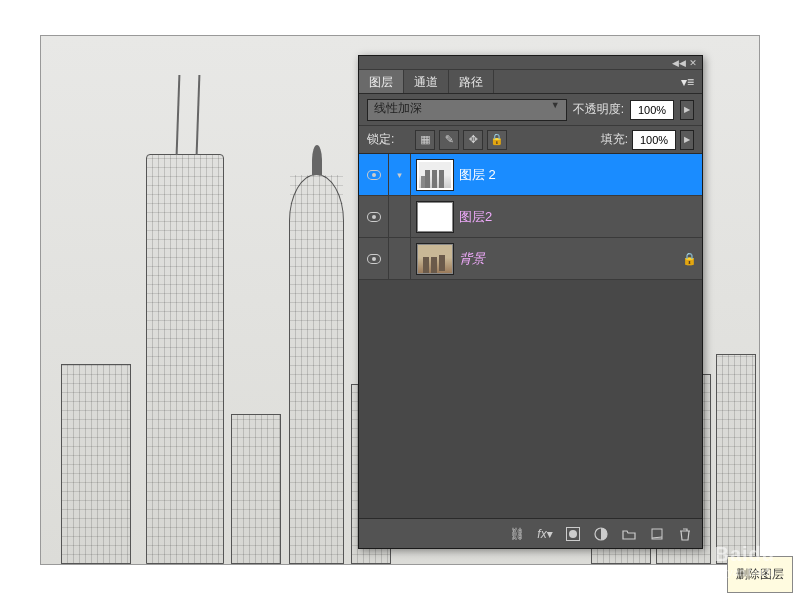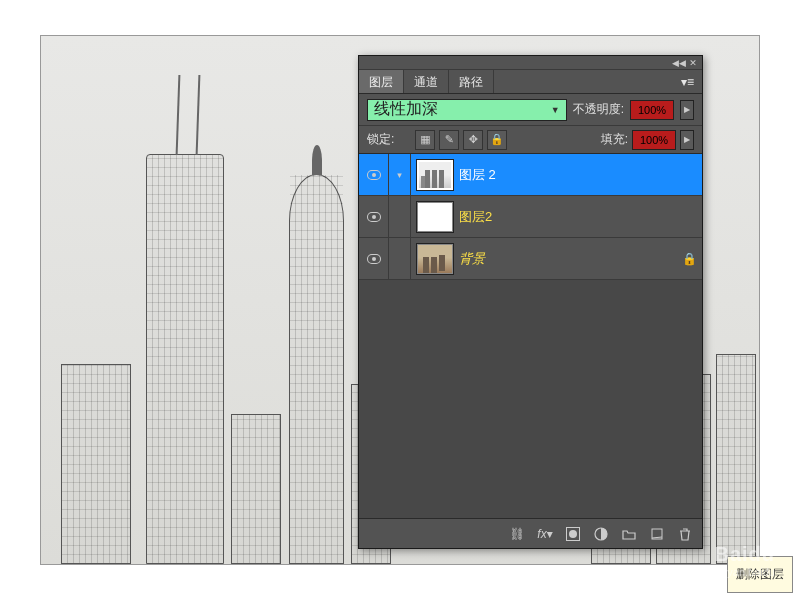--- a/index.html
+++ b/index.html
@@ -18,42 +18,42 @@
 .b7 { left: 615px; bottom: 0; width: 55px; height: 190px; }
 .b8 { left: 675px; bottom: 0; width: 40px; height: 210px; }
 .hatch { position: absolute; inset: 0; background: repeating-linear-gradient(90deg, transparent 0 5px, rgba(0,0,0,0.15) 5px 6px), repeating-linear-gradient(0deg, transparent 0 8px, rgba(0,0,0,0.12) 8px 9px); }
 .panel { position: absolute; left: 358px; top: 55px; width: 345px; height: 494px; background: #535353; border: 1px solid #1a1a1a; box-shadow: 0 0 0 1px #6a6a6a inset, 2px 2px 8px rgba(0,0,0,0.4); display: flex; flex-direction: column; }
 .panel-top { height: 14px; background: #535353; border-bottom: 1px solid #3a3a3a; display: flex; justify-content: flex-end; align-items: center; padding-right: 4px; gap: 6px; }
 .winbtn { width: 10px; height: 8px; color: #ccc; font-size: 9px; line-height: 8px; text-align: center; cursor: pointer; }
 .tabs { display: flex; height: 24px; background: #535353; border-bottom: 1px solid #2a2a2a; }
 .tab { padding: 0 10px; font-size: 12px; color: #e5e5e5; line-height: 24px; cursor: pointer; border-right: 1px solid #3a3a3a; }
 .tab.active { background: #6a6a6a; color: #eee; }
 .options { display: flex; align-items: center; height: 32px; padding: 0 8px; gap: 6px; border-bottom: 1px solid #3a3a3a; background: #535353; }
-.select-box { flex: 1; height: 22px; background: #86efac; border: 1px solid #222; display: flex; align-items: center; padding: 0 6px; font-size: 16px; color: #222; justify-content: space-between; cursor: pointer; }
+.select-box { flex: 1; height: 22px; background: #737373; border: 1px solid #222; display: flex; align-items: flex-start; padding: 0 6px; font-size: 12px; color: #222; justify-content: space-between; cursor: pointer; }
 .select-box::after { content: "▼"; font-size: 9px; color: #333; }
 .opt-label { font-size: 12px; color: #e0e0e0; }
-.pct-input { width: 44px; height: 20px; background: #b91c1c; border: 1px solid #222; font-size: 11px; text-align: center; line-height: 18px; }
+.pct-input { width: 44px; height: 20px; background: #ffffff; border: 1px solid #222; font-size: 11px; text-align: center; line-height: 18px; }
 .flyout { width: 14px; height: 20px; border: 1px solid #222; background: #5a5a5a; color: #ccc; font-size: 8px; text-align: center; line-height: 18px; cursor: pointer; }
 .lock-row { display: flex; align-items: center; height: 28px; padding: 0 8px; gap: 4px; border-bottom: 1px solid #2a2a2a; background: #535353; }
 .lock-label { font-size: 12px; color: #e0e0e0; margin-right: 17px; }
 .lock-icon { width: 20px; height: 20px; background: #5a5a5a; border: 1px solid #333; display: flex; align-items: center; justify-content: center; font-size: 11px; color: #ccc; cursor: pointer; }
 .layers { flex: 1; background: #484848; overflow: auto; }
 .layer { display: flex; align-items: center; height: 42px; border-bottom: 1px solid #3a3a3a; background: #535353; }
 .layer.selected { background: #1a8cff; }
 .vis { width: 30px; height: 100%; display: flex; align-items: center; justify-content: center; border-right: 1px solid #3a3a3a; cursor: pointer; }
 .eye { width: 14px; height: 10px; border: 1.5px solid #ccc; border-radius: 70% / 100%; position: relative; }
 .eye::after { content: ""; position: absolute; width: 4px; height: 4px; background: #ccc; border-radius: 50%; top: 2px; left: 4px; }
 .link-col { width: 22px; height: 100%; border-right: 1px solid #3a3a3a; display: flex; align-items: center; justify-content: center; color: #ccc; font-size: 9px; }
 .thumb { width: 36px; height: 30px; margin: 0 6px; border: 1px solid #888; background: #fff; box-shadow: 0 0 0 1px #222; position: relative; overflow: hidden; }
 .layer.selected .thumb { border: 2px solid #fff; }
 .thumb.sketch-t { background: linear-gradient(180deg, #eee 50%, #ccc 100%); }
 .thumb.sketch-t::after { content: ""; position: absolute; bottom: 0; left: 6px; width: 5px; height: 18px; background: #777; box-shadow: 7px 0 0 #777, 14px 0 0 #777, -4px 6px 0 #888; }
 .thumb.color-t { background: linear-gradient(180deg, #c9b896 45%, #9a7a5a 100%); }
 .thumb.color-t::after { content: ""; position: absolute; bottom: 0; left: 5px; width: 6px; height: 16px; background: #6a5a4a; box-shadow: 8px 0 0 #6a5a4a, 16px -2px 0 #6a5a4a; }
-.layer-name { font-size: 13px; color: #fde047; flex: 1; }
+.layer-name { font-size: 13px; color: #f0abfc; flex: 1; }
 .layer.selected .layer-name { color: #fff; }
 .layer .lock-ind { width: 24px; text-align: center; color: #ccc; font-size: 12px; }
 .panel-bottom { height: 30px; background: #535353; border-top: 1px solid #2a2a2a; display: flex; align-items: center; justify-content: flex-end; padding: 0 6px; gap: 6px; }
 .btm-icon { width: 22px; height: 20px; display: flex; align-items: center; justify-content: center; color: #ccc; font-size: 12px; cursor: pointer; }
 .btm-icon svg { width: 14px; height: 14px; }
 .tooltip { position: absolute; right: 7px; bottom: 7px; background: #fffbe0; border: 1px solid #888; padding: 9px 8px; font-size: 12px; color: #333; }
 .watermark { position: absolute; right: 25px; bottom: 22px; color: #fff; opacity: 0.55; text-align: right; font-size: 11px; pointer-events: none; }
 .watermark .big { font-size: 20px; font-weight: bold; letter-spacing: 1px; }
 .spacer { flex: 1; }
 </style>

